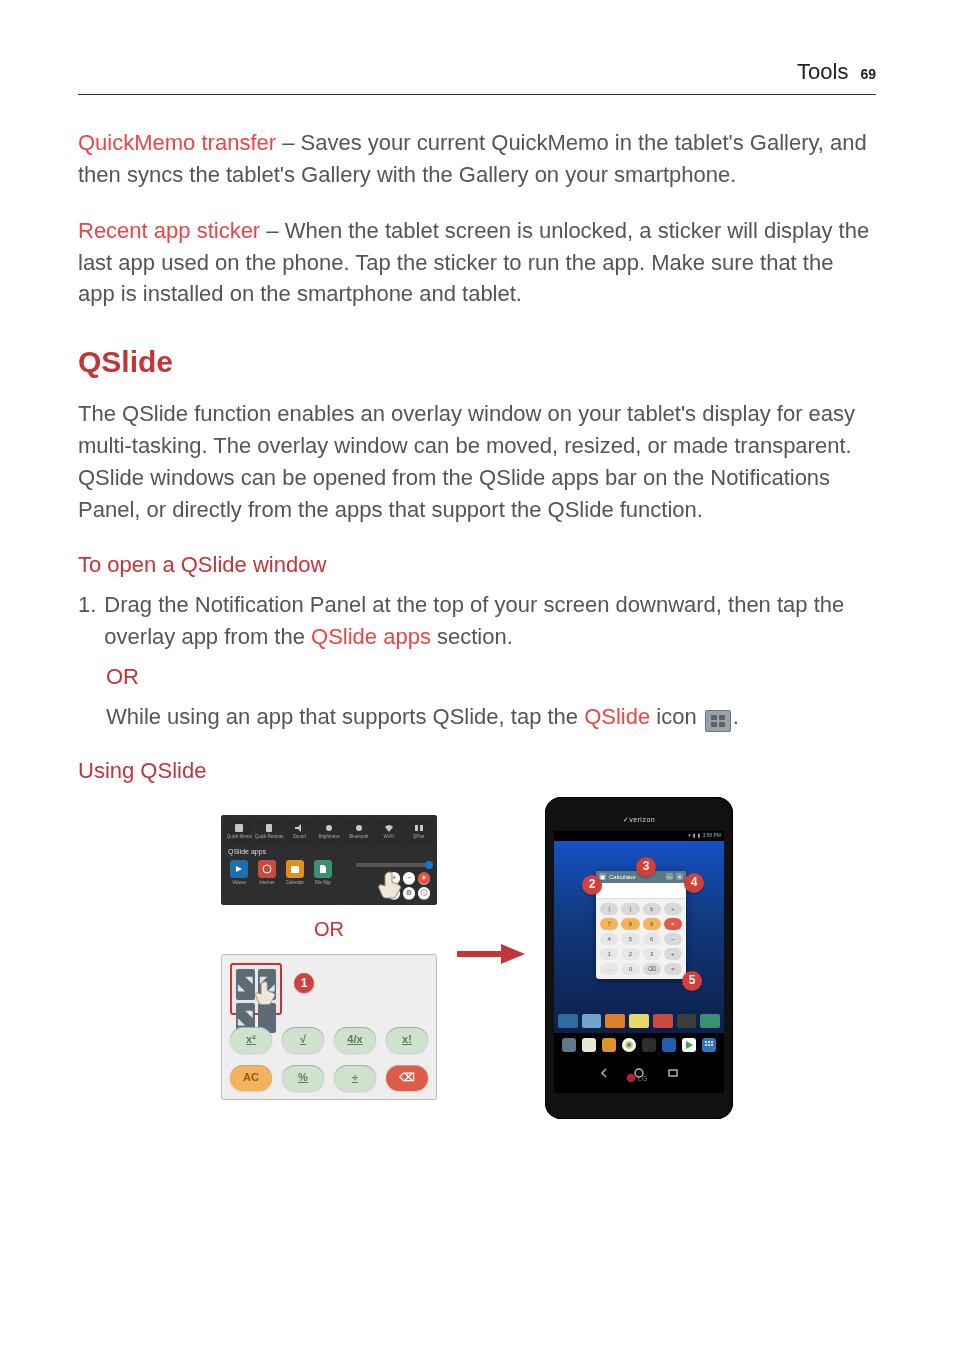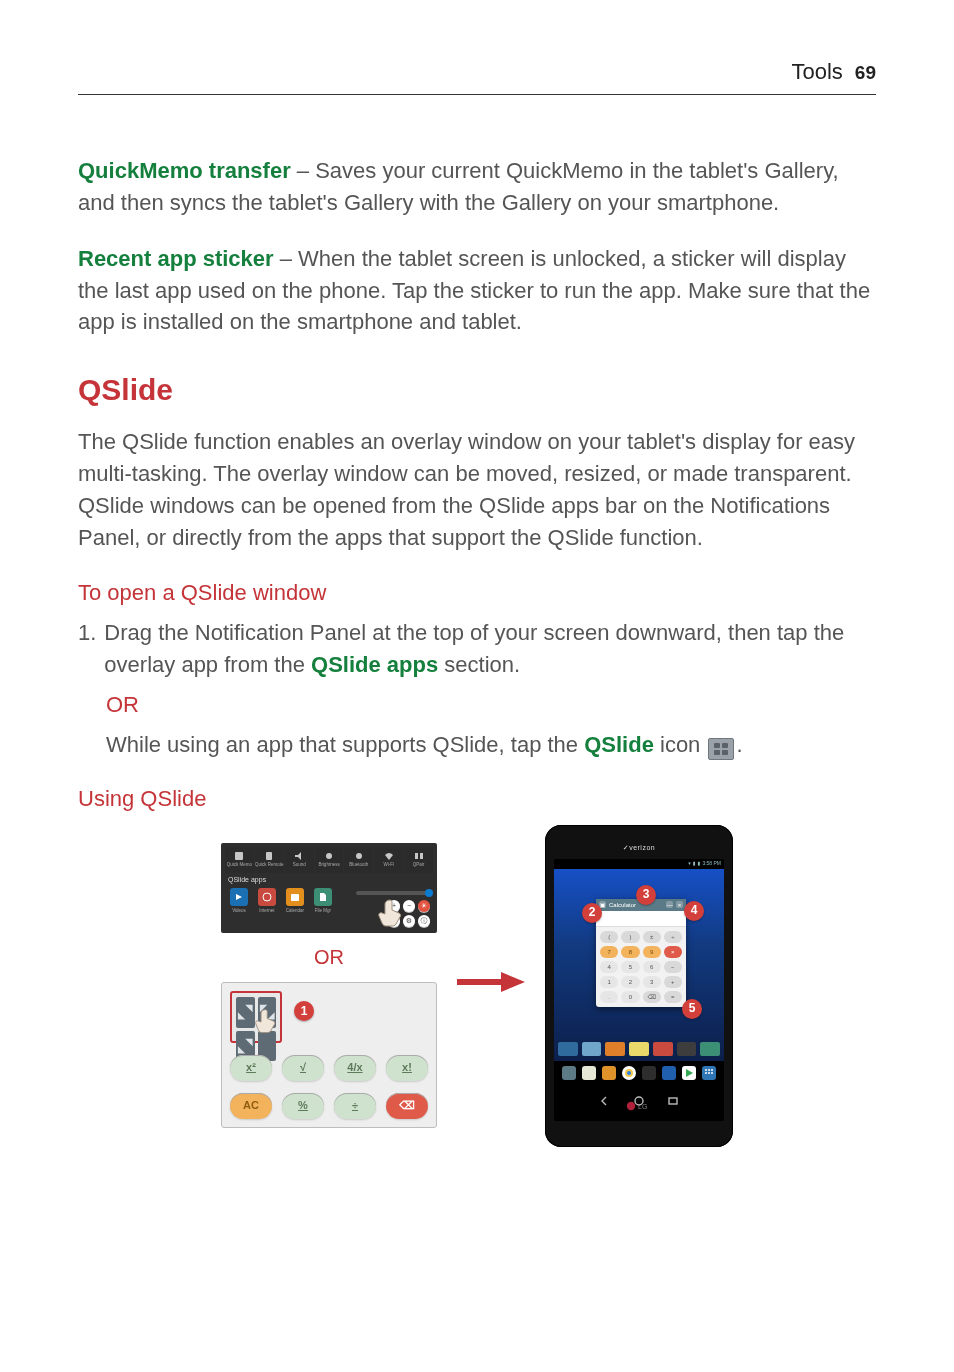--- a/index.html
+++ b/index.html
@@ -4,26 +4,26 @@
 <style>
 * { box-sizing: border-box; margin: 0; padding: 0; }
 :root { --brand: #c43438; --text: #4a4a4a; --rule: #333; }
 html, body { background: #fff; }
 body {
   width: 954px; min-height: 1372px; margin: 0 auto;
   font-family: "Helvetica Neue", Helvetica, Arial, sans-serif;
   color: var(--text); font-size: 21px; line-height: 1.45; padding: 0;
 }
 .page { padding: 56px 78px 40px 78px; }
-.header-line { display: flex; justify-content: flex-end; align-items: baseline; gap: 12px; border-bottom: 1.5px solid var(--rule); padding-bottom: 6px; margin-bottom: 60px; }
+.header-line { display: flex; justify-content: flex-end; align-items: baseline; gap: 12px; border-bottom: 1.5px solid var(--rule); padding-bottom: 6px; margin-bottom: 32px; }
 .hdr-section { font-size: 22px; color: #222; }
-.hdr-page { font-size: 19px; font-weight: 600; color: #222; }
+.hdr-page { font-size: 14px; font-weight: 600; color: #222; }
 
 .para { margin: 0 0 24px 0; font-size: 22px; color: #555; }
-.strong { font-weight: 700; color: #15803d; }
+.strong { font-weight: 400; color: #ef4444; }
 h2.brand-h2 { color: var(--brand); font-size: 30px; font-weight: 600; margin: 30px 0 14px 0; }
 h3.brand-h3 { color: var(--brand); font-size: 22px; font-weight: 500; margin: 22px 0 8px 0; }
 
 .step-row { display: flex; gap: 8px; margin-bottom: 6px; }
 .step-num { flex: 0 0 auto; font-size: 22px; color: #555; }
 .step-txt { flex: 1 1 auto; font-size: 22px; color: #555; }
 .step-indent { padding-left: 28px; font-size: 22px; color: #555; }
 .step-indent .or { color: var(--brand); font-weight: 500; display: block; margin: 8px 0; }
 
 .inline-icon { display: inline-flex; vertical-align: -4px; width: 26px; height: 22px; background: #9aa1a8; border: 1px solid #6f767c; border-radius: 2px; align-items: center; justify-content: center; margin: 0 2px; }

